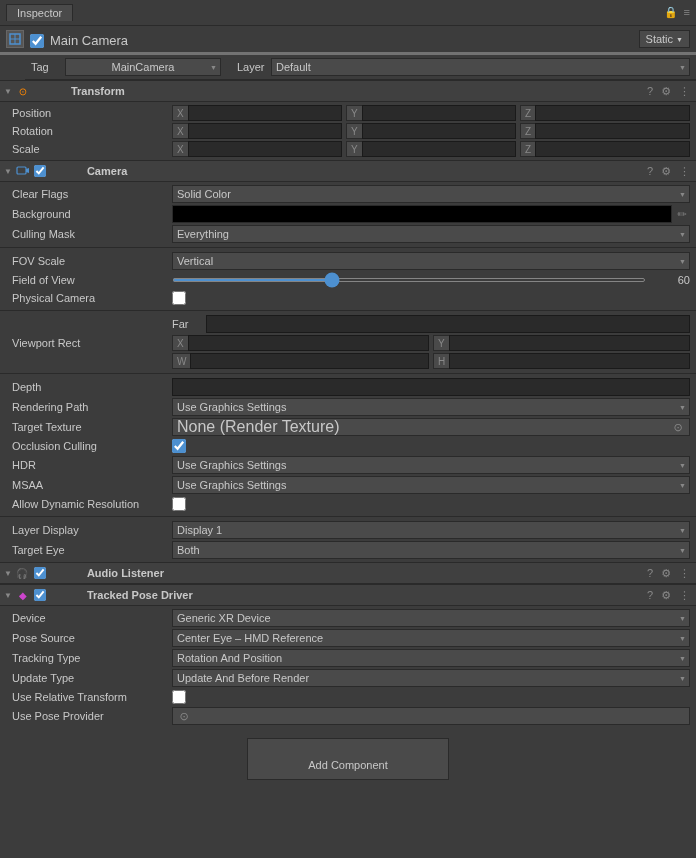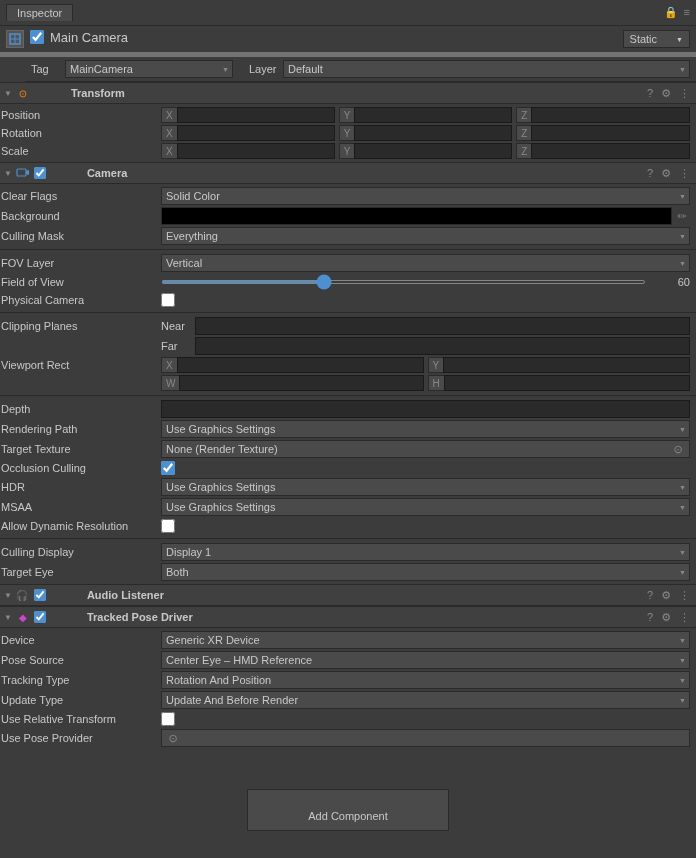--- a/index.html
+++ b/index.html
@@ -43,23 +43,23 @@
     .inspector-body {
       background: #3c3c3c;
       overflow-y: auto;
       height: calc(858px - 26px);
     }
 
     
     .obj-header {
       background: #3c3c3c;
       display: flex;
-      align-items: flex-start;
+      align-items: flex-end;
       padding: 4px 6px;
-      border-bottom: 5px solid #737373;
+      border-bottom: 3px solid #737373;
       gap: 6px;
     }
     .obj-icon {
       width: 18px; height: 18px;
       background: #555;
       border: 1px solid #666;
       display: flex; align-items: center; justify-content: center;
       font-size: 10px;
     }
     .obj-checkbox { width: 14px; height: 14px; accent-color: #4d90d0; }
@@ -69,21 +69,21 @@
       font-weight: normal;
       flex: 1;
     }
     .static-btn {
       background: #4a4a4a;
       border: 1px solid #2a2a2a;
       color: #c8c8c8;
       font-size: 11px;
       padding: 2px 6px;
       cursor: pointer;
-      display: flex; align-items: center; gap: 19px;
+      display: flex; align-items: center; gap: 3px;
     }
 
     
     .tag-layer-row {
       display: flex;
       align-items: center;
       padding: 3px 6px;
       background: #3c3c3c;
       border-bottom: 1px solid #2a2a2a;
       gap: 6px;
@@ -98,21 +98,21 @@
       background: #4a4a4a;
       border: 1px solid #2a2a2a;
       color: #c8c8c8;
       font-size: 11px;
       padding: 1px 4px;
       height: 18px;
       appearance: none;
       -webkit-appearance: none;
       cursor: pointer;
     }
-    .tag-select { width: 168px; }
+    .tag-select { width: 156px; text-align: center; }
     .layer-select { flex: 1; }
     .select-wrapper {
       position: relative;
       display: inline-block;
     }
     .select-wrapper::after {
       content: '▼';
       position: absolute;
       right: 4px;
       top: 50%;
@@ -169,21 +169,21 @@
     
     .props-area {
       background: #3c3c3c;
       padding: 2px 0;
     }
 
     .prop-row {
       display: flex;
       align-items: center;
       min-height: 18px;
-      padding: 1px 6px 1px 1px;
+      padding: 1px 6px 1px 12px;
     }
     .prop-label {
       color: #c8c8c8;
       font-size: 11px;
       width: 160px;
       min-width: 160px;
       flex-shrink: 0;
     }
     .prop-value {
       flex: 1;
@@ -328,21 +328,21 @@
       align-items: center;
       background: #4a4a4a;
       border: 1px solid #2a2a2a;
       height: 18px;
       padding: 0 4px;
       gap: 4px;
     }
     .obj-field-text {
       flex: 1;
       color: #c8c8c8;
-      font-size: 11px;
+      font-size: 16px;
     }
     .obj-field-btn {
       width: 14px; height: 14px;
       background: none;
       border: none;
       color: #888;
       cursor: pointer;
       font-size: 11px;
       display: flex; align-items: center; justify-content: center;
     }
@@ -361,21 +361,20 @@
       justify-content: center;
     }
     .add-component-btn {
       background: #4a4a4a;
       border: 1px solid #2a2a2a;
       color: #c8c8c8;
       font-size: 11px;
       padding: 20px 60px;
       cursor: pointer;
       height: 24px;
-      margin-top: 29px;
     }
 
     
     .icon-transform { color: #ff8800; }
   </style>
 </head>
 <body>
 
 <div class="title-bar">
   <div class="title-tab">
@@ -533,21 +532,21 @@
       <div class="prop-select-wrapper">
         <select class="prop-select">
           <option>Everything</option>
         </select>
       </div>
     </div>
     <div class="divider"></div>
 
 
     <div class="prop-row">
-      <span class="prop-label">FOV Layer</span>
+      <span class="prop-label">FOV Scale</span>
       <div class="prop-select-wrapper">
         <select class="prop-select">
           <option>Vertical</option>
         </select>
       </div>
     </div>
 
     <div class="prop-row">
       <span class="prop-label">Field of View</span>
       <div class="slider-wrapper">
@@ -557,27 +556,20 @@
     </div>
 
     <div class="prop-row">
       <span class="prop-label">Physical Camera</span>
       <div class="prop-value">
         <input type="checkbox" class="prop-checkbox" style="">
       </div>
     </div>
     <div class="divider"></div>
 
-    <div class="prop-row">
-      <span class="prop-label">Clipping Planes</span>
-      <div class="prop-value">
-        <span style="color:#c8c8c8;font-size:11px;min-width:30px;">Near</span>
-        <input class="prop-text-input" type="text" style="flex: 1 1 0%;">
-      </div>
-    </div>
 
     <div class="prop-row">
       <span class="prop-label"></span>
       <div class="prop-value">
         <span style="color:#c8c8c8;font-size:11px;min-width:30px;">Far</span>
         <input class="prop-text-input" type="text" style="flex: 1 1 0%;">
       </div>
     </div>
 
     <div class="prop-row">
@@ -663,21 +655,21 @@
 
     <div class="prop-row">
       <span class="prop-label">Allow Dynamic Resolution</span>
       <div class="prop-value">
         <input type="checkbox" class="prop-checkbox" style="">
       </div>
     </div>
     <div class="divider"></div>
 
     <div class="prop-row">
-      <span class="prop-label">Culling Display</span>
+      <span class="prop-label">Layer Display</span>
       <div class="prop-select-wrapper">
         <select class="prop-select">
           <option>Display 1</option>
         </select>
       </div>
     </div>
 
     <div class="prop-row">
       <span class="prop-label">Target Eye</span>
       <div class="prop-select-wrapper">

